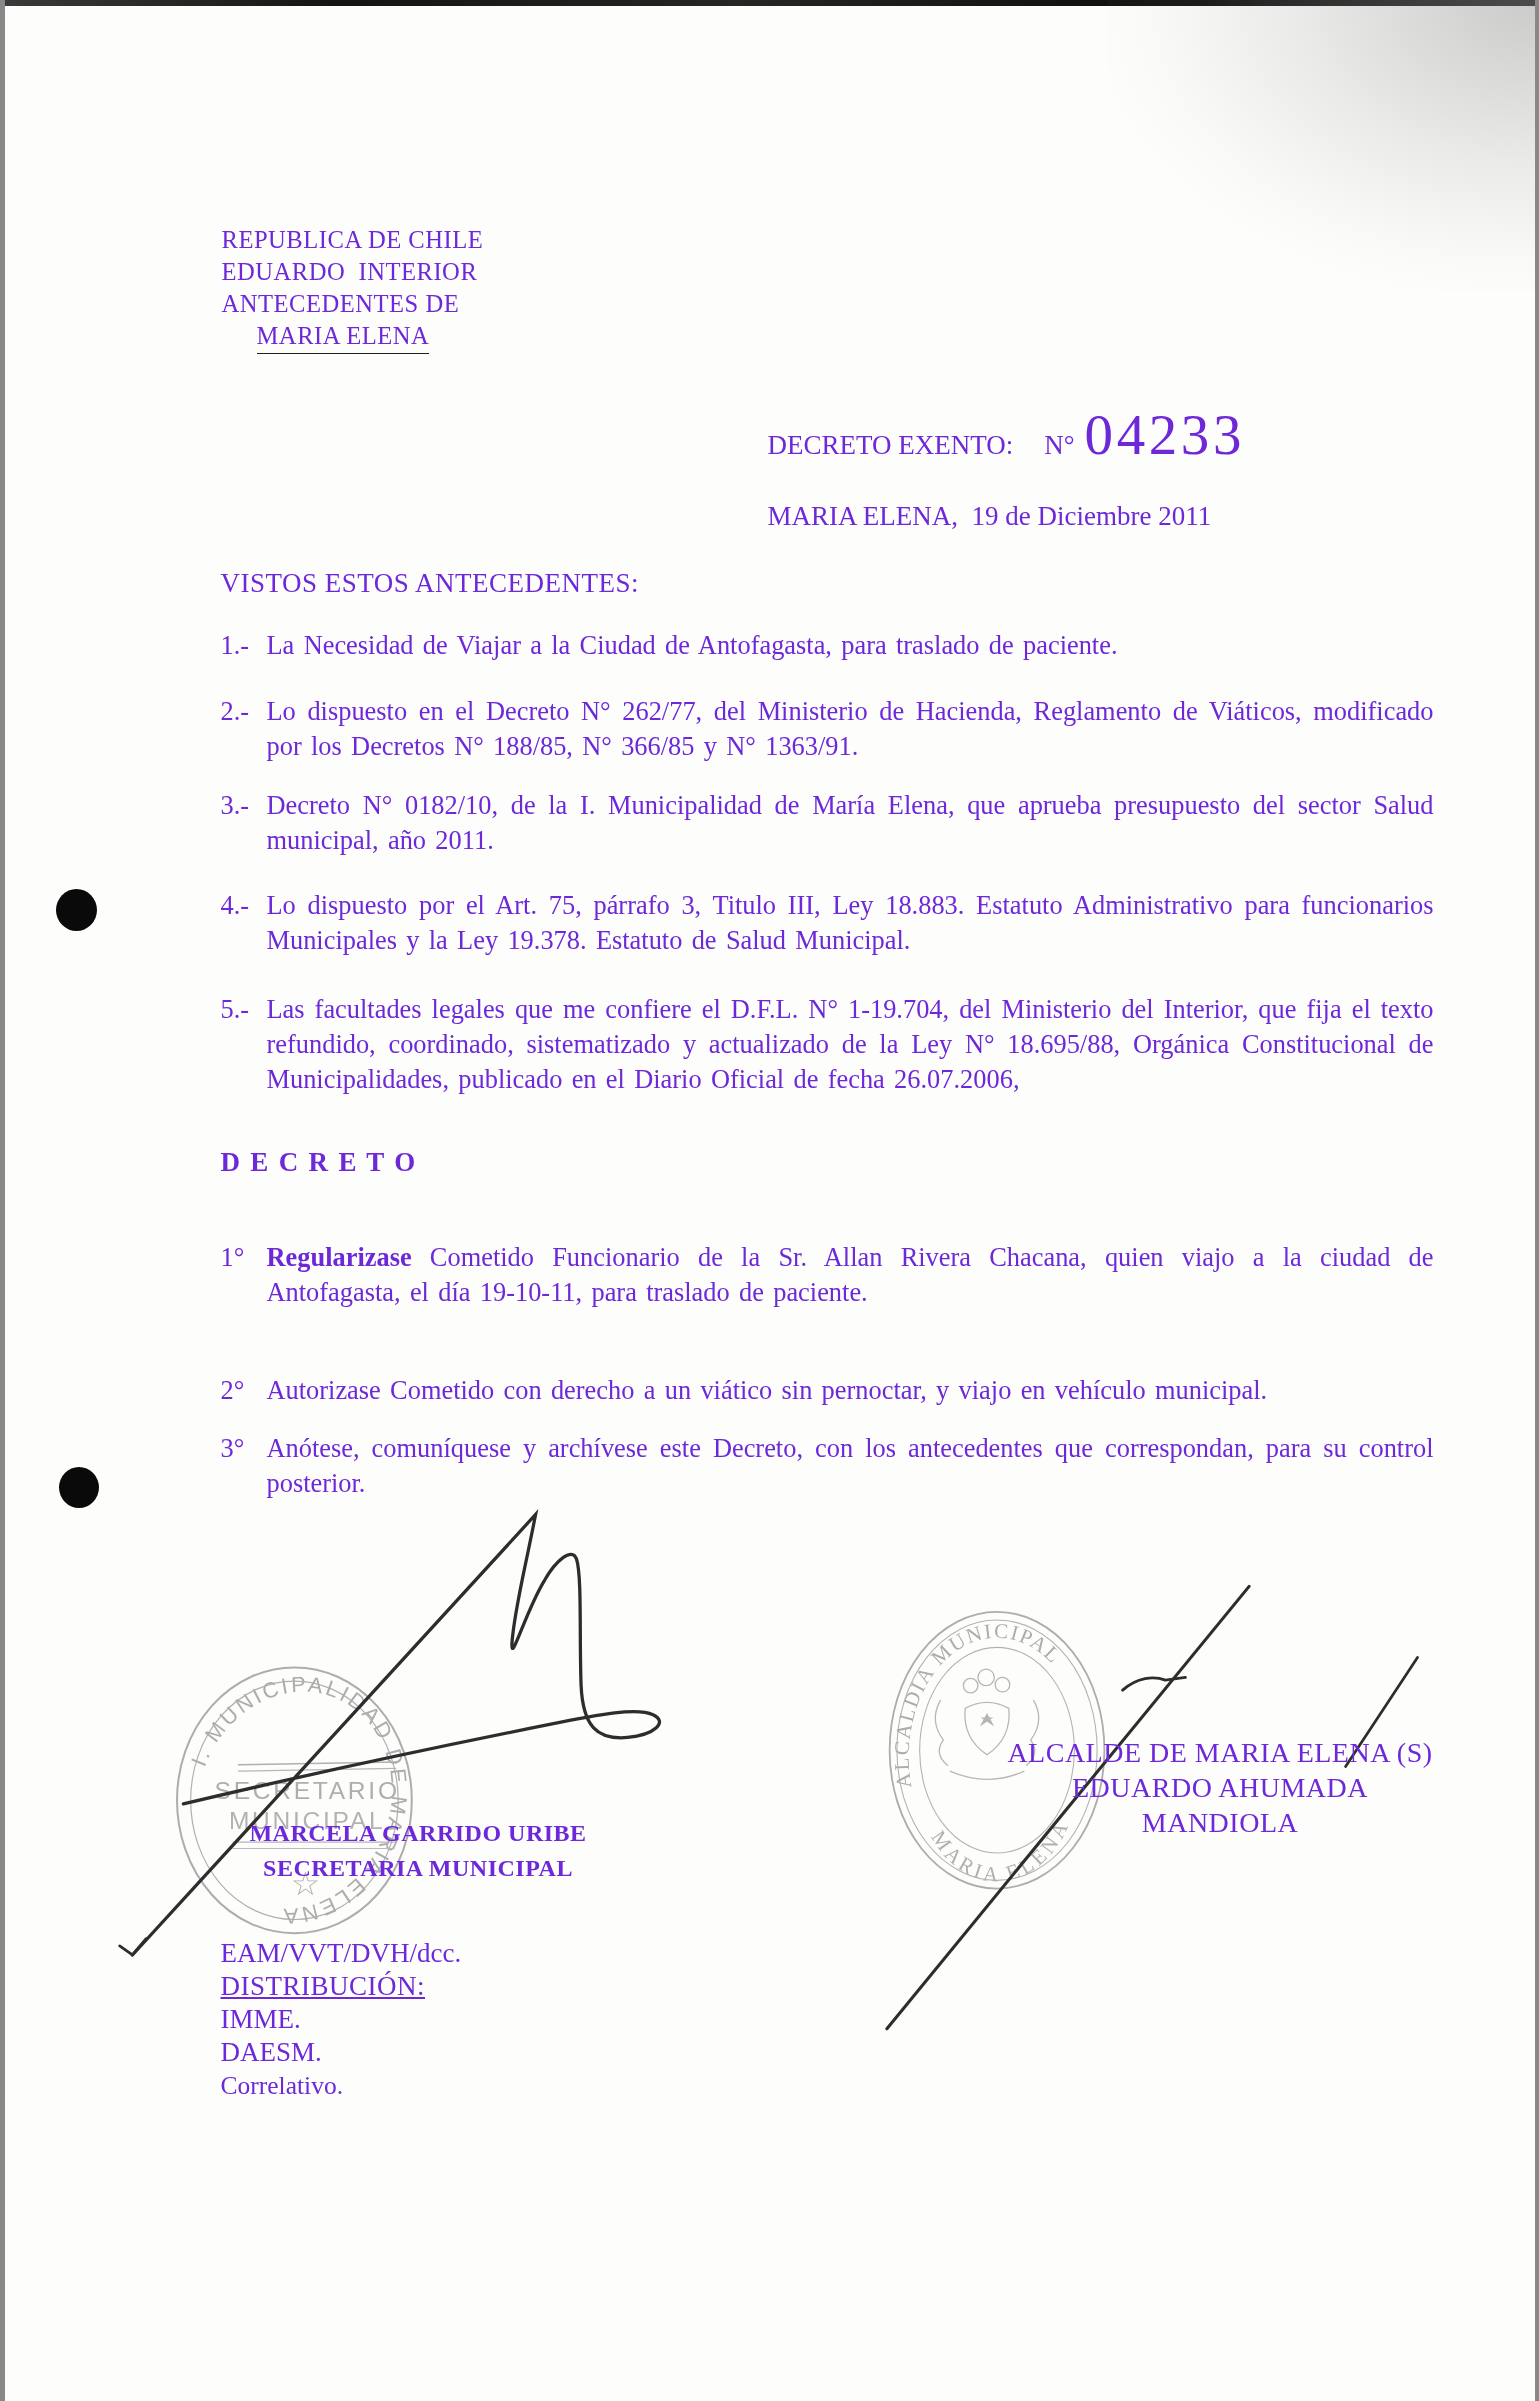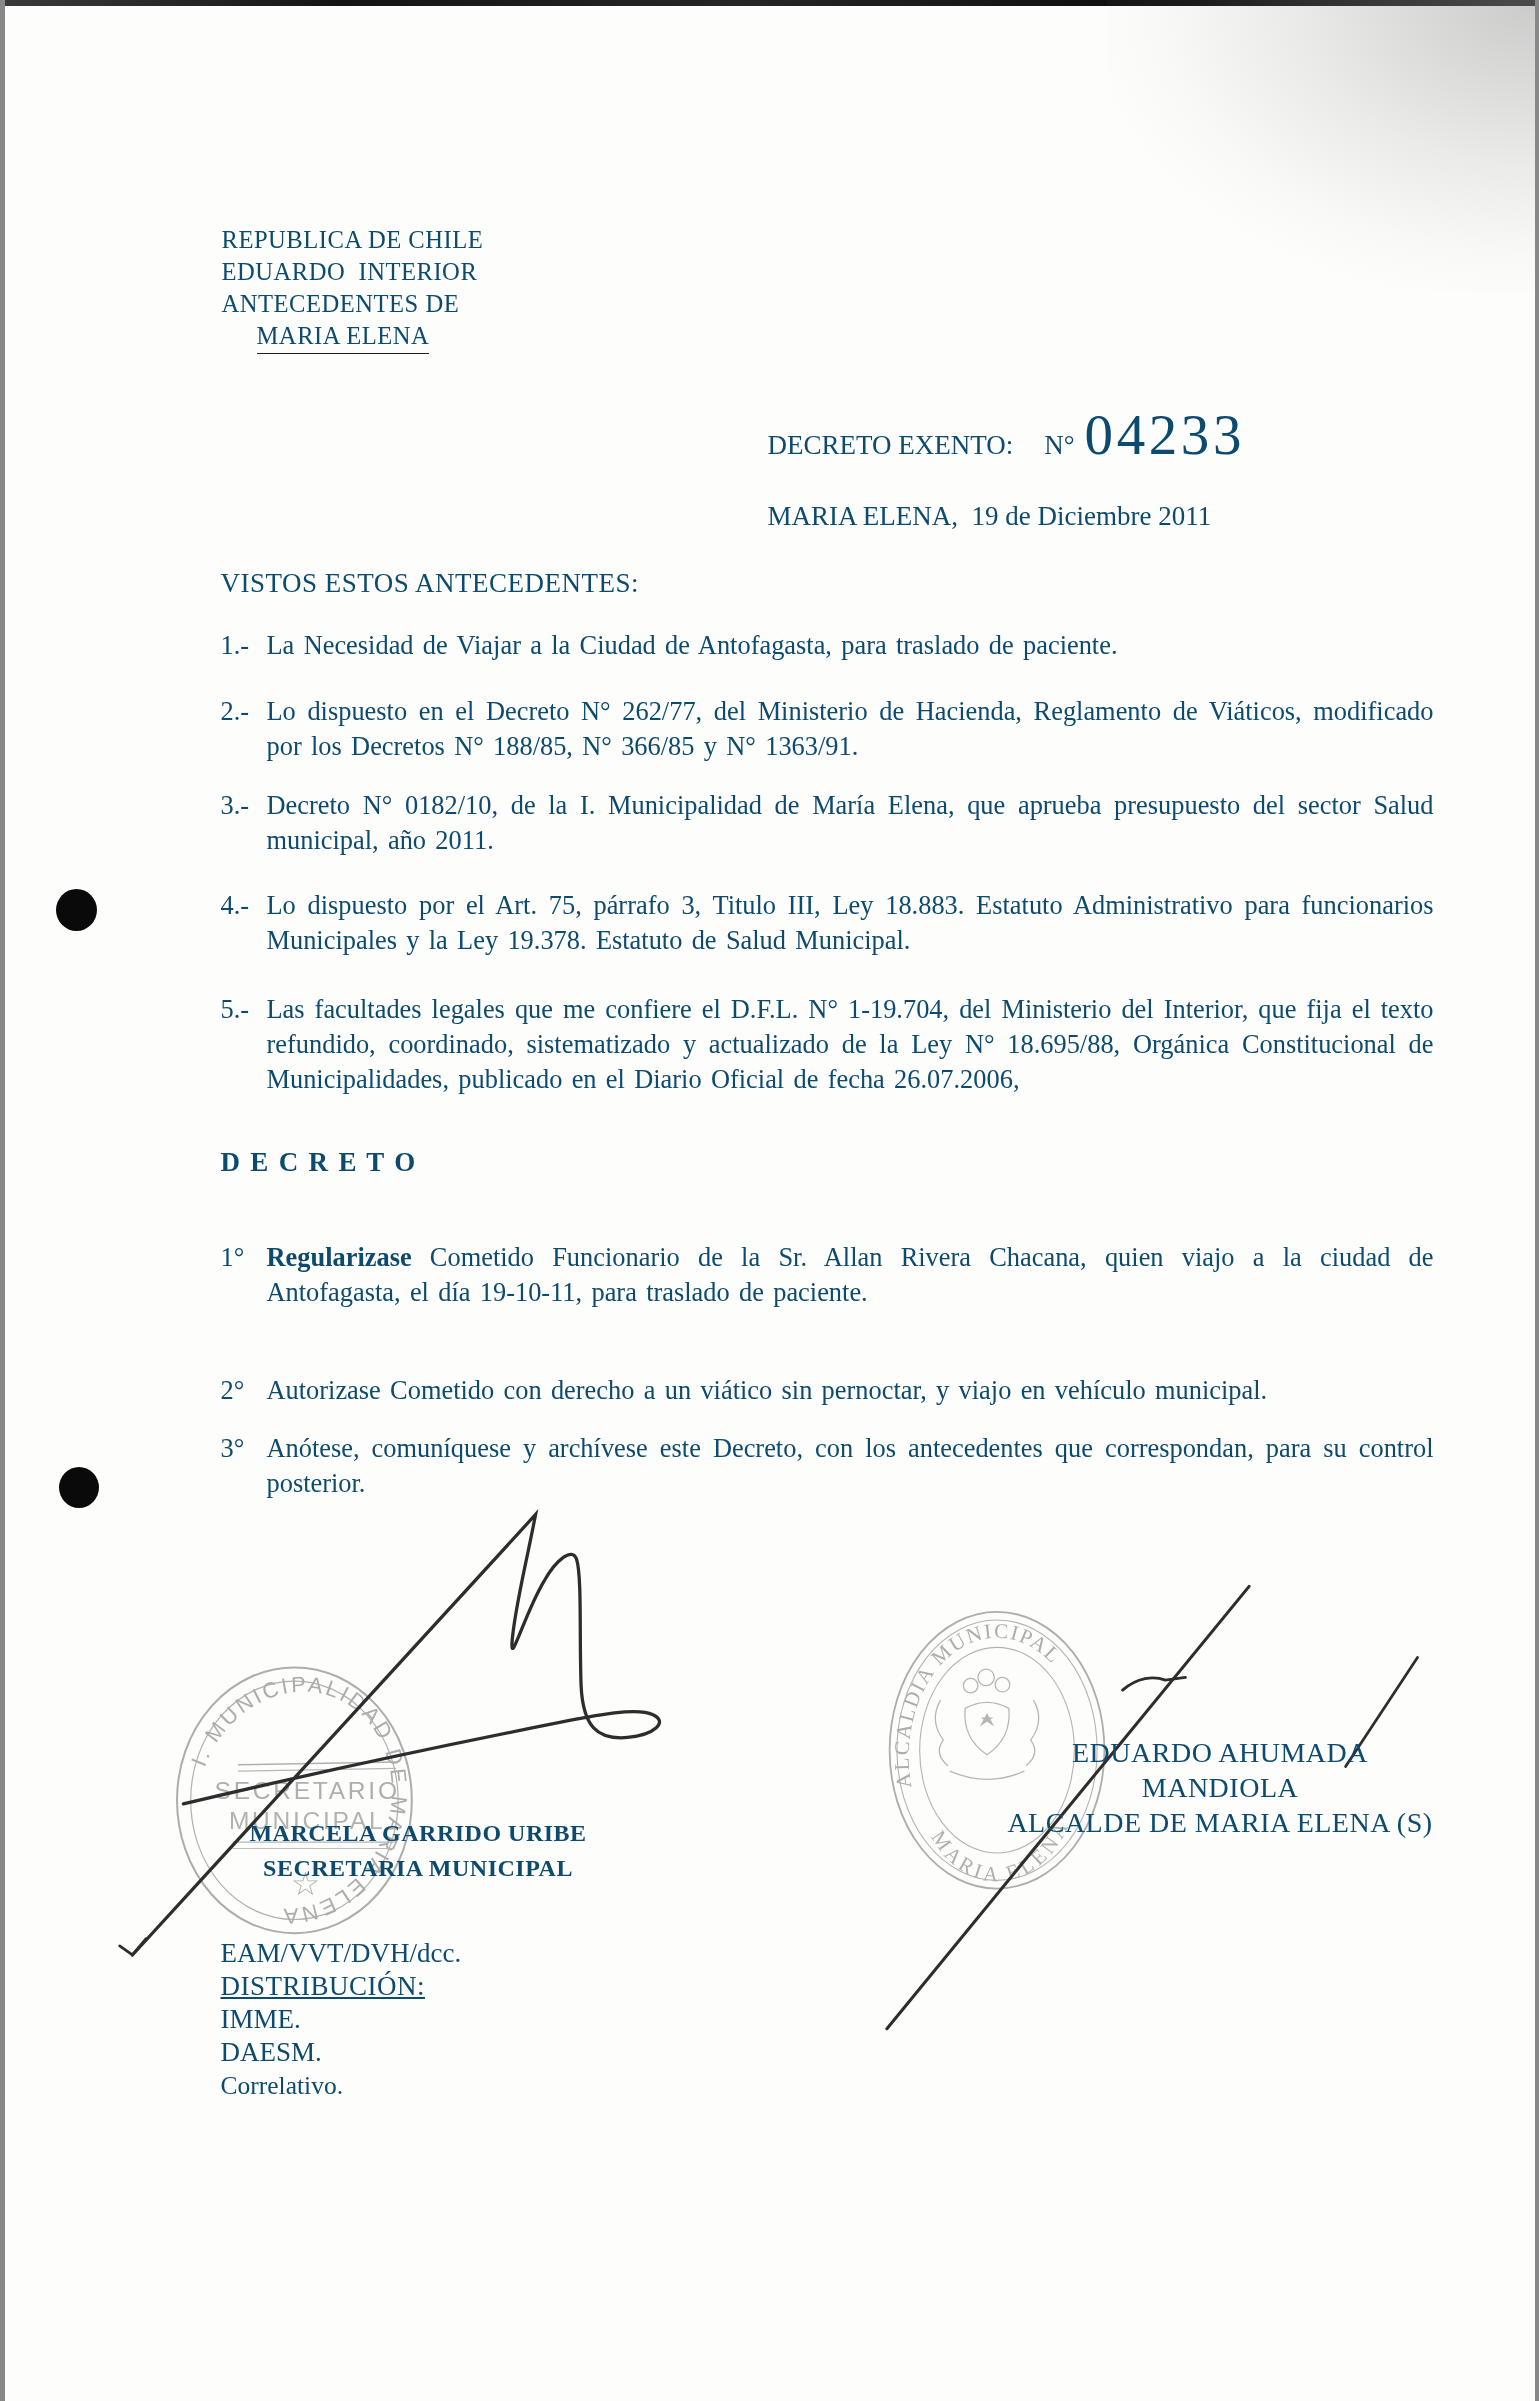--- a/index.html
+++ b/index.html
@@ -2,21 +2,21 @@
 <html style="font-size:14.6px"><head>
 <meta charset="utf-8">
 <style>
   html,body{margin:0;padding:0;background:#888;}
   .page{
     position:relative;
     width:1530px;height:2401px;
     margin:0 auto;
     background:#fdfdfc;
     font-family:"Liberation Serif", serif;
-    color:#0c4a6e;
+    color:#6d28d9;
     overflow:hidden;
   }
   .abs{position:absolute;}
   .pre{white-space:pre;}
 
   
   .top-edge{top:0;left:0;width:100%;height:6.4px;
     background:linear-gradient(90deg,#3a3a3a,#141414 22%,#262626 48%,#0b0b0b 78%,#2f2f2f);}
   .corner-noise{top:0;right:0;width:428px;height:291px;
     background:
@@ -167,22 +167,22 @@
       <path stroke-width="3" d="M 1473 1941 L 1552 1821"></path>
       <path stroke-width="3.2" d="M 1228 1857 C 1244 1843 1262 1841 1275 1846 L 1297 1843"></path>
     </g>
   </svg>
 
   <div class="abs sig-left">
     <div>MARCELA GARRIDO URIBE</div>
     <div>SECRETARIA MUNICIPAL</div>
   </div>
   <div class="abs sig-right">
+    <div>ALCALDE DE MARIA ELENA (S)</div>
     <div>EDUARDO AHUMADA MANDIOLA</div>
-    <div>ALCALDE DE MARIA ELENA (S)</div>
   </div>
 
   <div class="abs footer">
     <div>EAM/VVT/DVH/dcc.</div>
     <div class="dist">DISTRIBUCIÓN:</div>
     <div>IMME.</div>
     <div>DAESM.</div>
     <div class="small">Correlativo.</div>
   </div>
 

